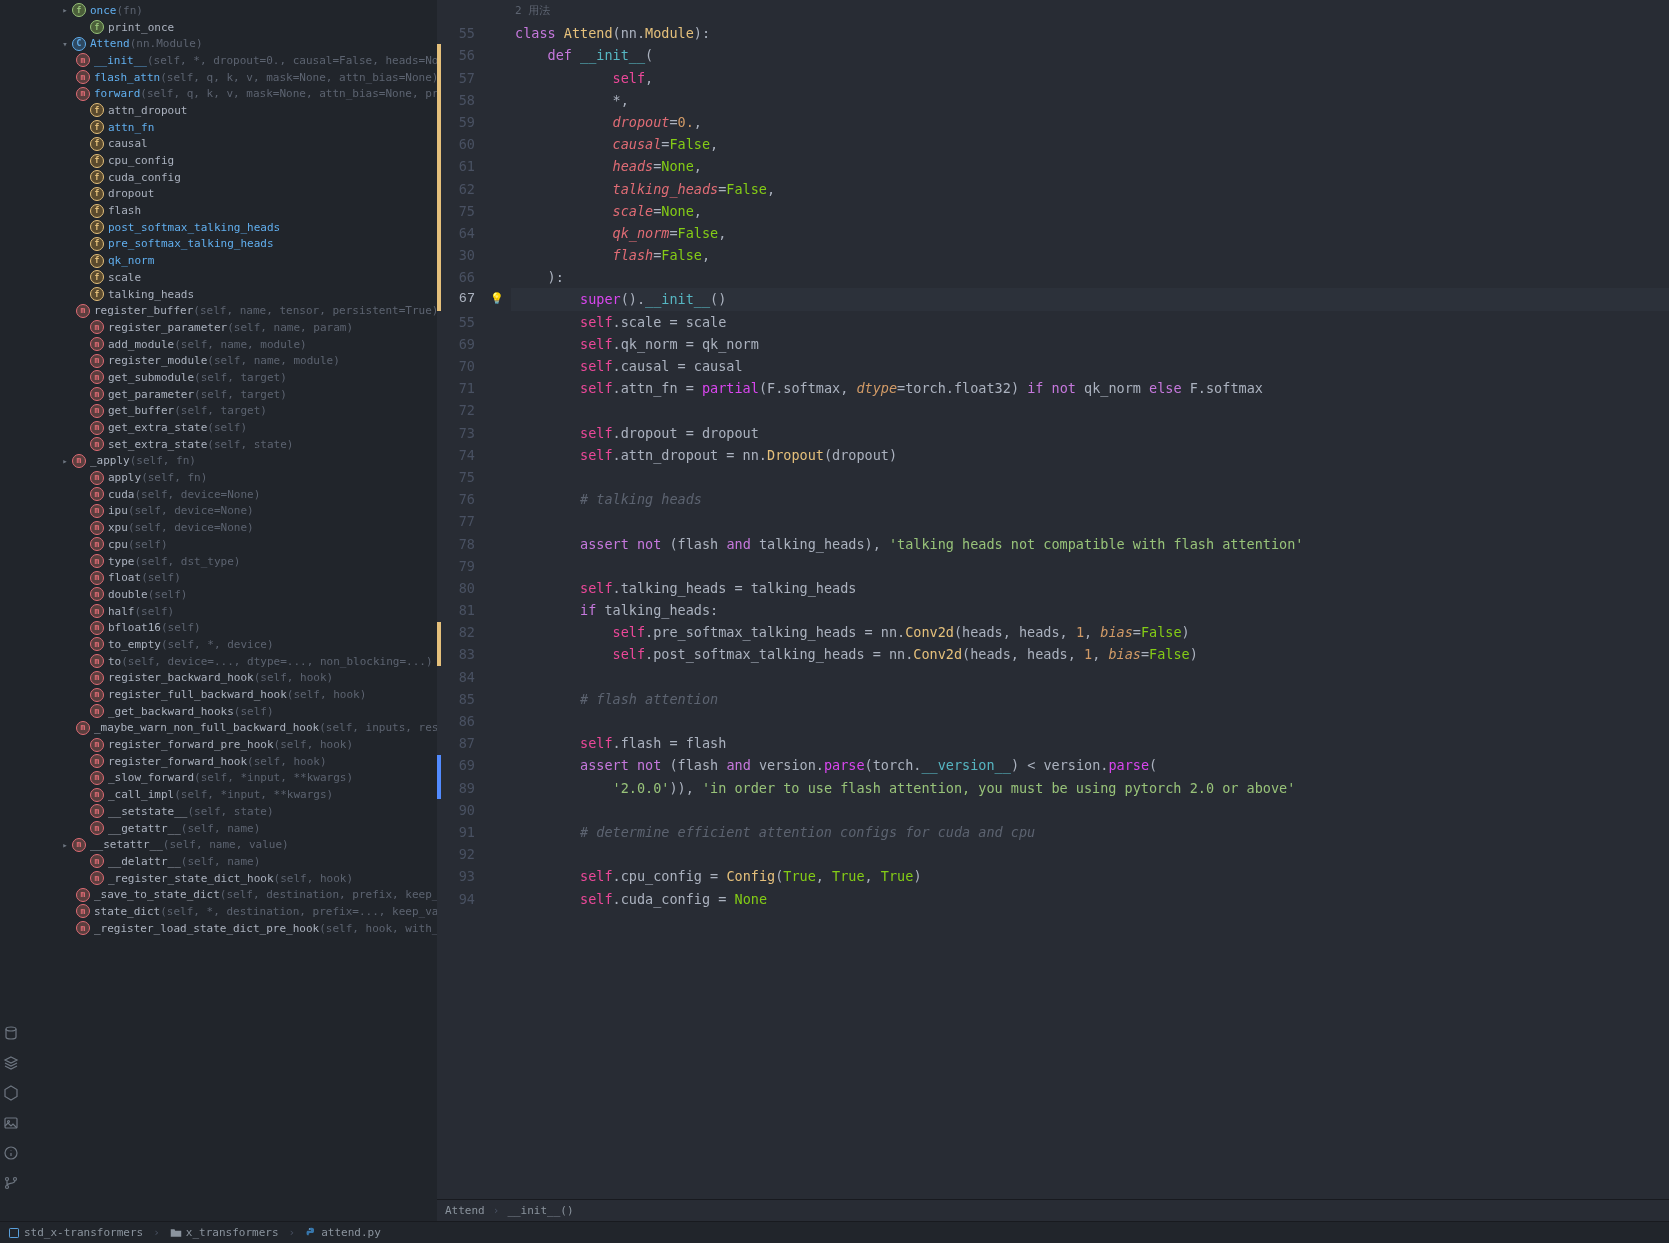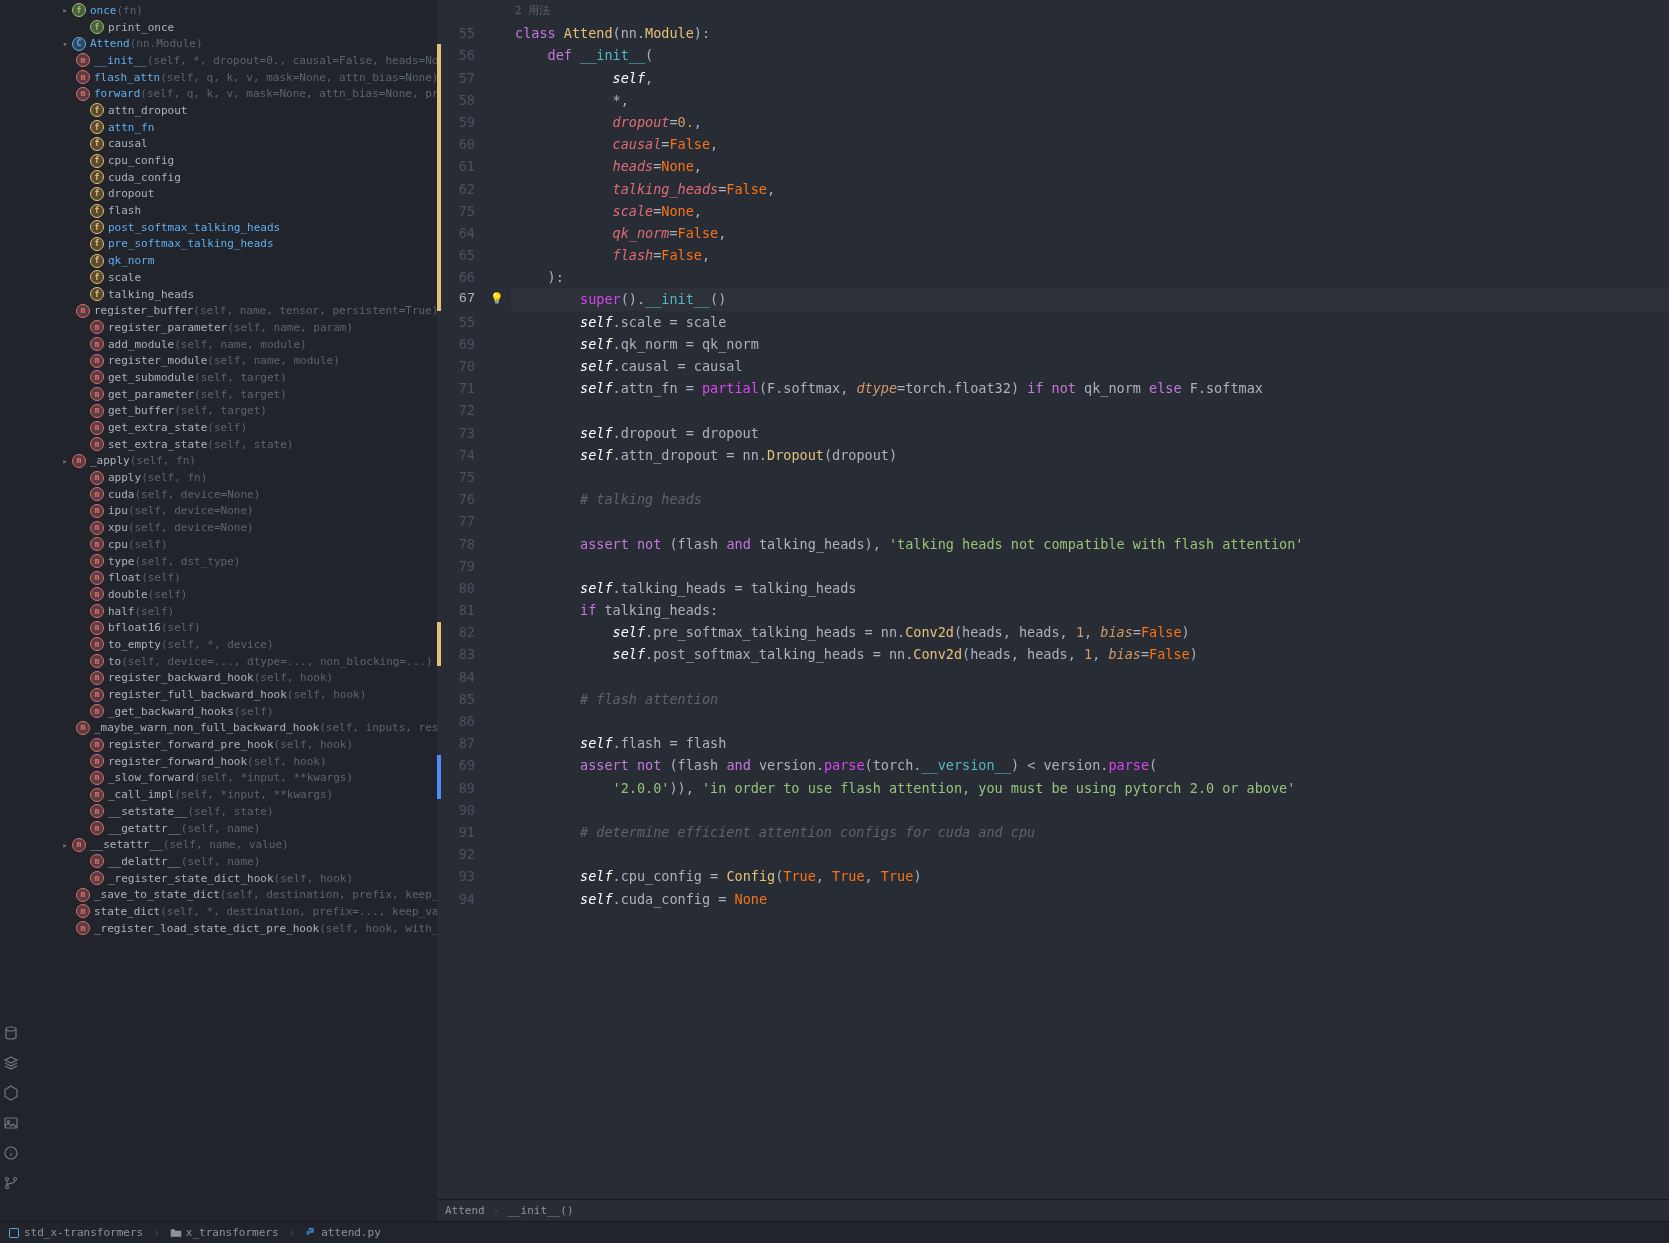--- a/index.html
+++ b/index.html
@@ -128,25 +128,25 @@
 }
 .code-line {
   height: 22.2px;
   padding-left: 4px;
 }
 .code-line.current { background: #2c313a; }
 .tk-kw { color: #c678dd; }
 .tk-fn { color: #d946ef; }
 .tk-mg { color: #56b6c2; }
 .tk-cls { color: #e5c07b; }
-.tk-self { color: #ffffff; font-style: italic; }
+.tk-self { color: #ec4899; }
 .tk-param { color: #e06c75; font-style: italic; }
 .tk-str { color: #98c379; }
 .tk-num { color: #d19a66; }
-.tk-bool { color: #f97316; }
+.tk-bool { color: #84cc16; }
 .tk-op { color: #abb2bf; }
 .tk-pn { color: #abb2bf; }
 .tk-cm { color: #5c6370; font-style: italic; }
 .tk-kwp { color: #d19a66; font-style: italic; }
 .tk-dun { color: #56b6c2; }
 .usage { color: #5c6370; font-size: 11px; height: 22.2px; padding-left: 4px; display:flex; align-items:center;}
 .breadcrumb-bar {
   height: 22px;
   background: #282c34;
   display: flex;
@@ -545,21 +545,21 @@
           <div class="ln">55</div>
           <div class="ln">56</div>
           <div class="ln">57</div>
           <div class="ln">58</div>
           <div class="ln">59</div>
           <div class="ln">60</div>
           <div class="ln">61</div>
           <div class="ln">62</div>
           <div class="ln">75</div>
           <div class="ln">64</div>
-          <div class="ln">65</div>
+          <div class="ln">30</div>
           <div class="ln">66</div>
           <div class="ln current-line-gutter">67</div>
           <div class="ln">55</div>
           <div class="ln">69</div>
           <div class="ln">70</div>
           <div class="ln">71</div>
           <div class="ln">72</div>
           <div class="ln">73</div>
           <div class="ln">74</div>
           <div class="ln">75</div>

